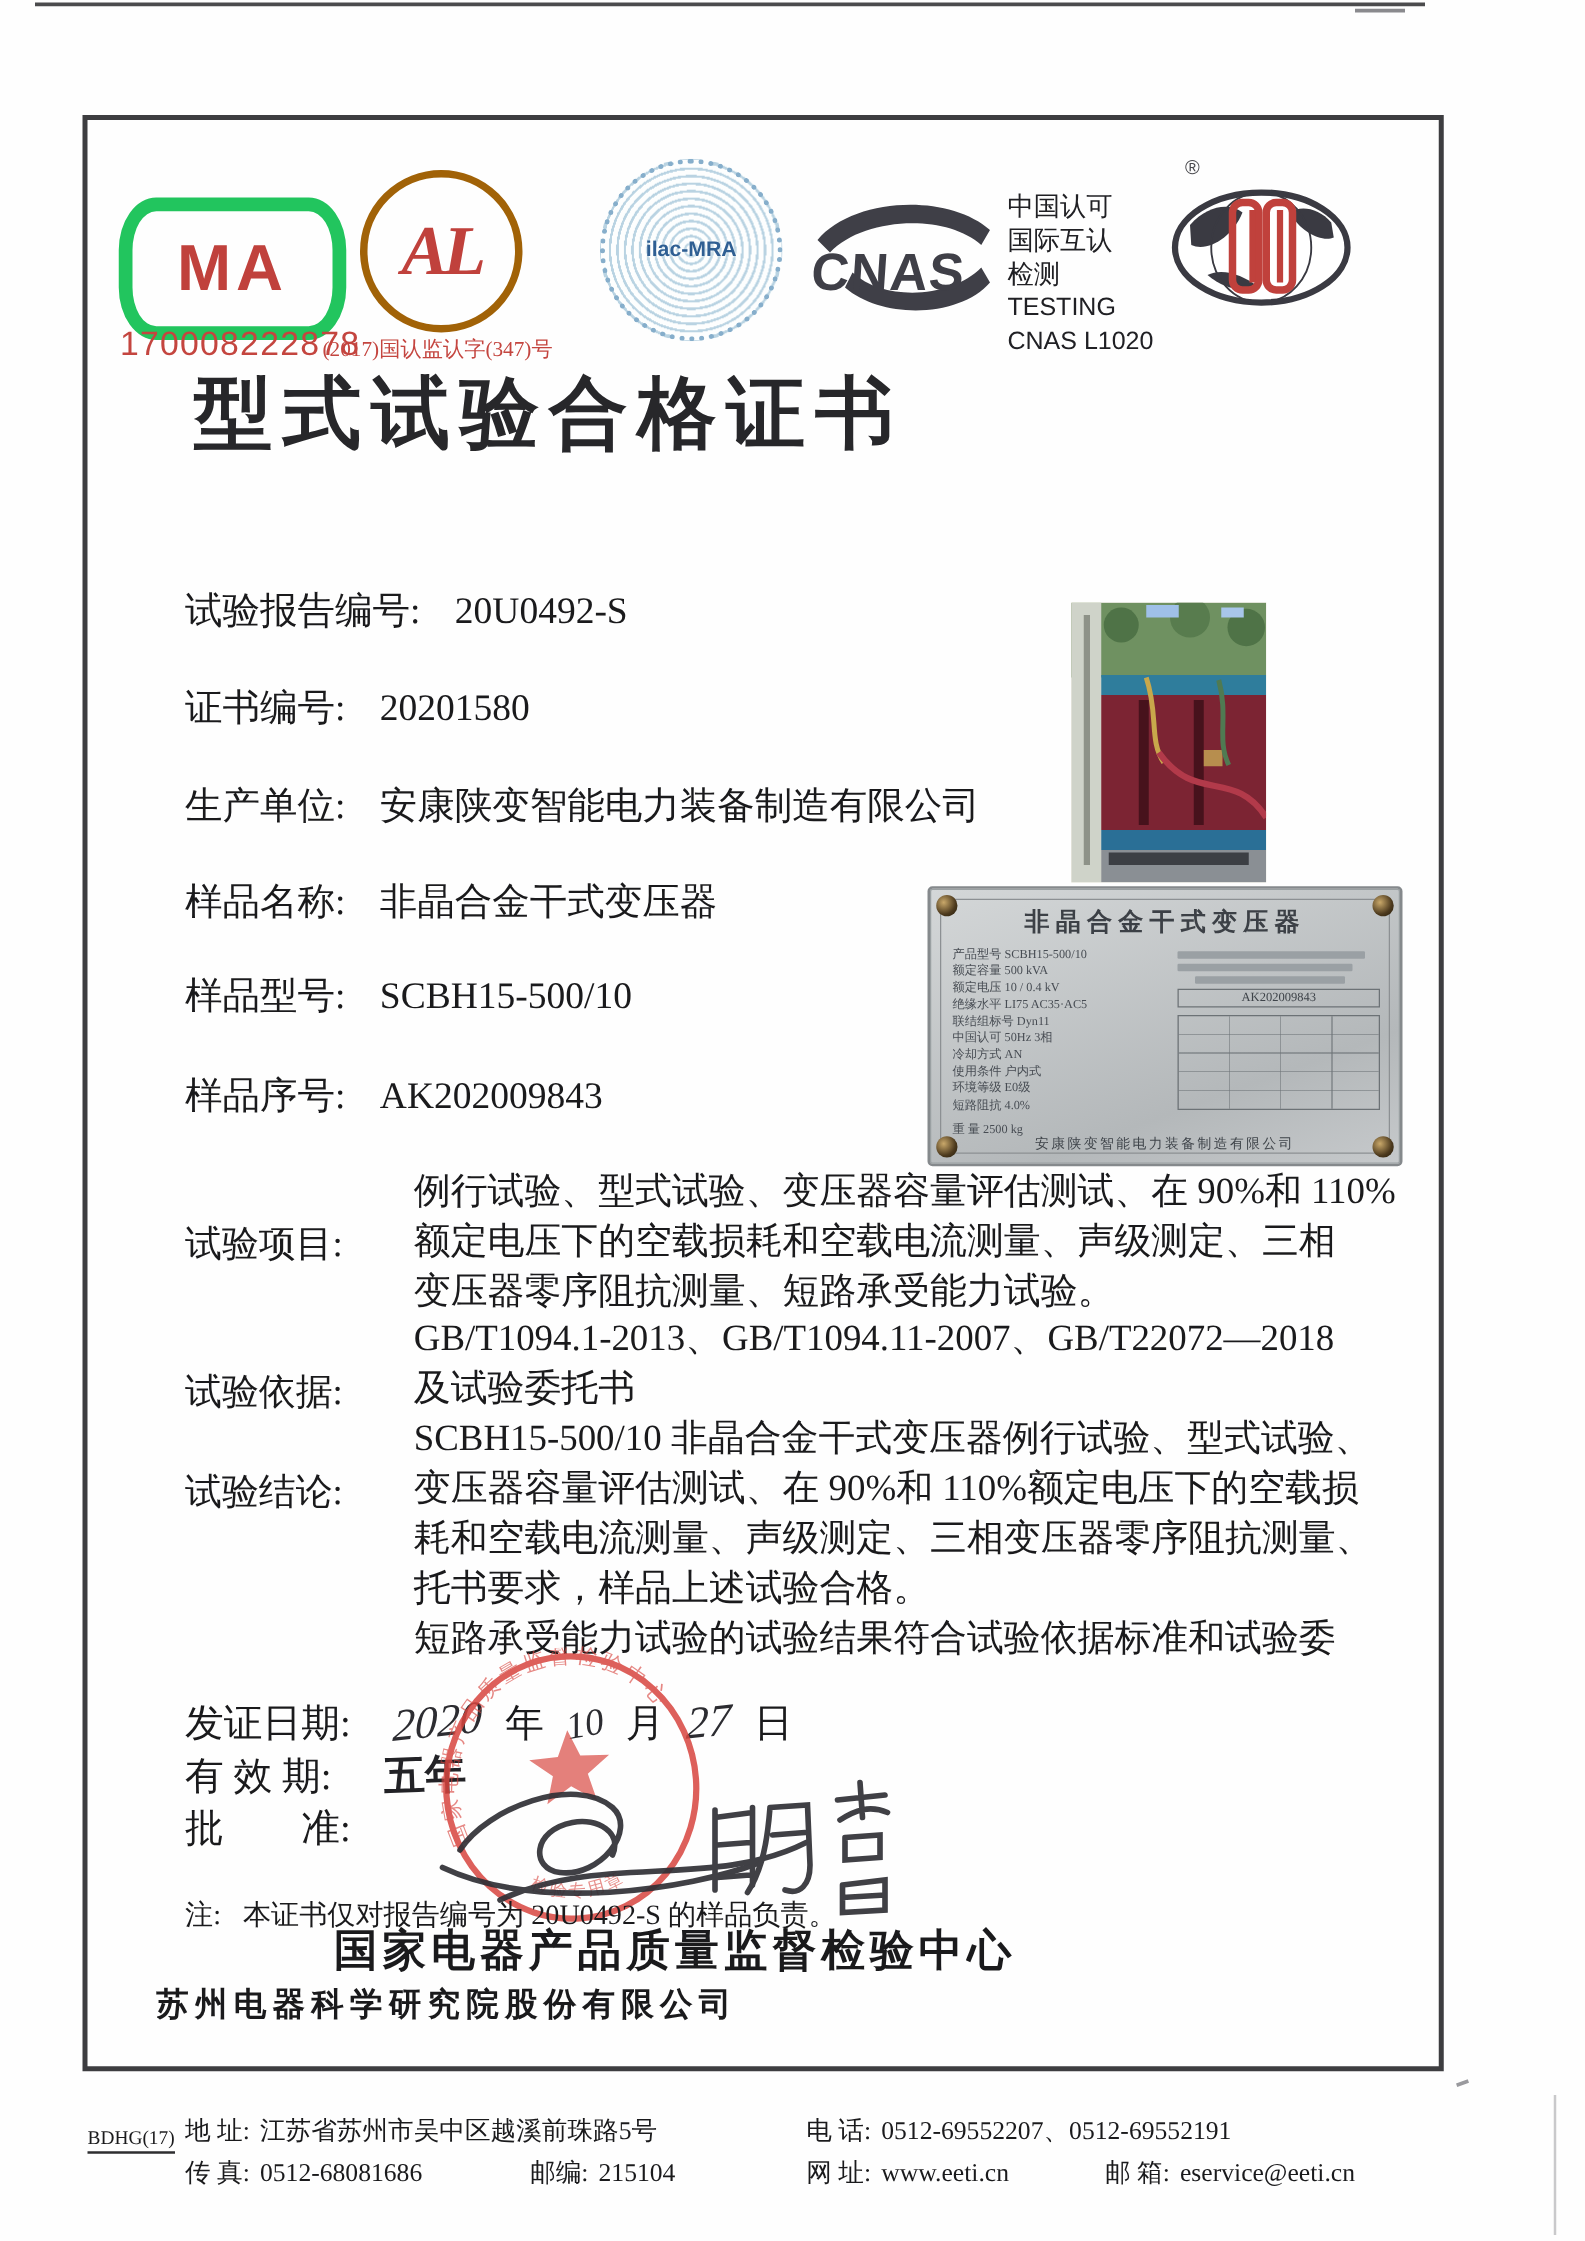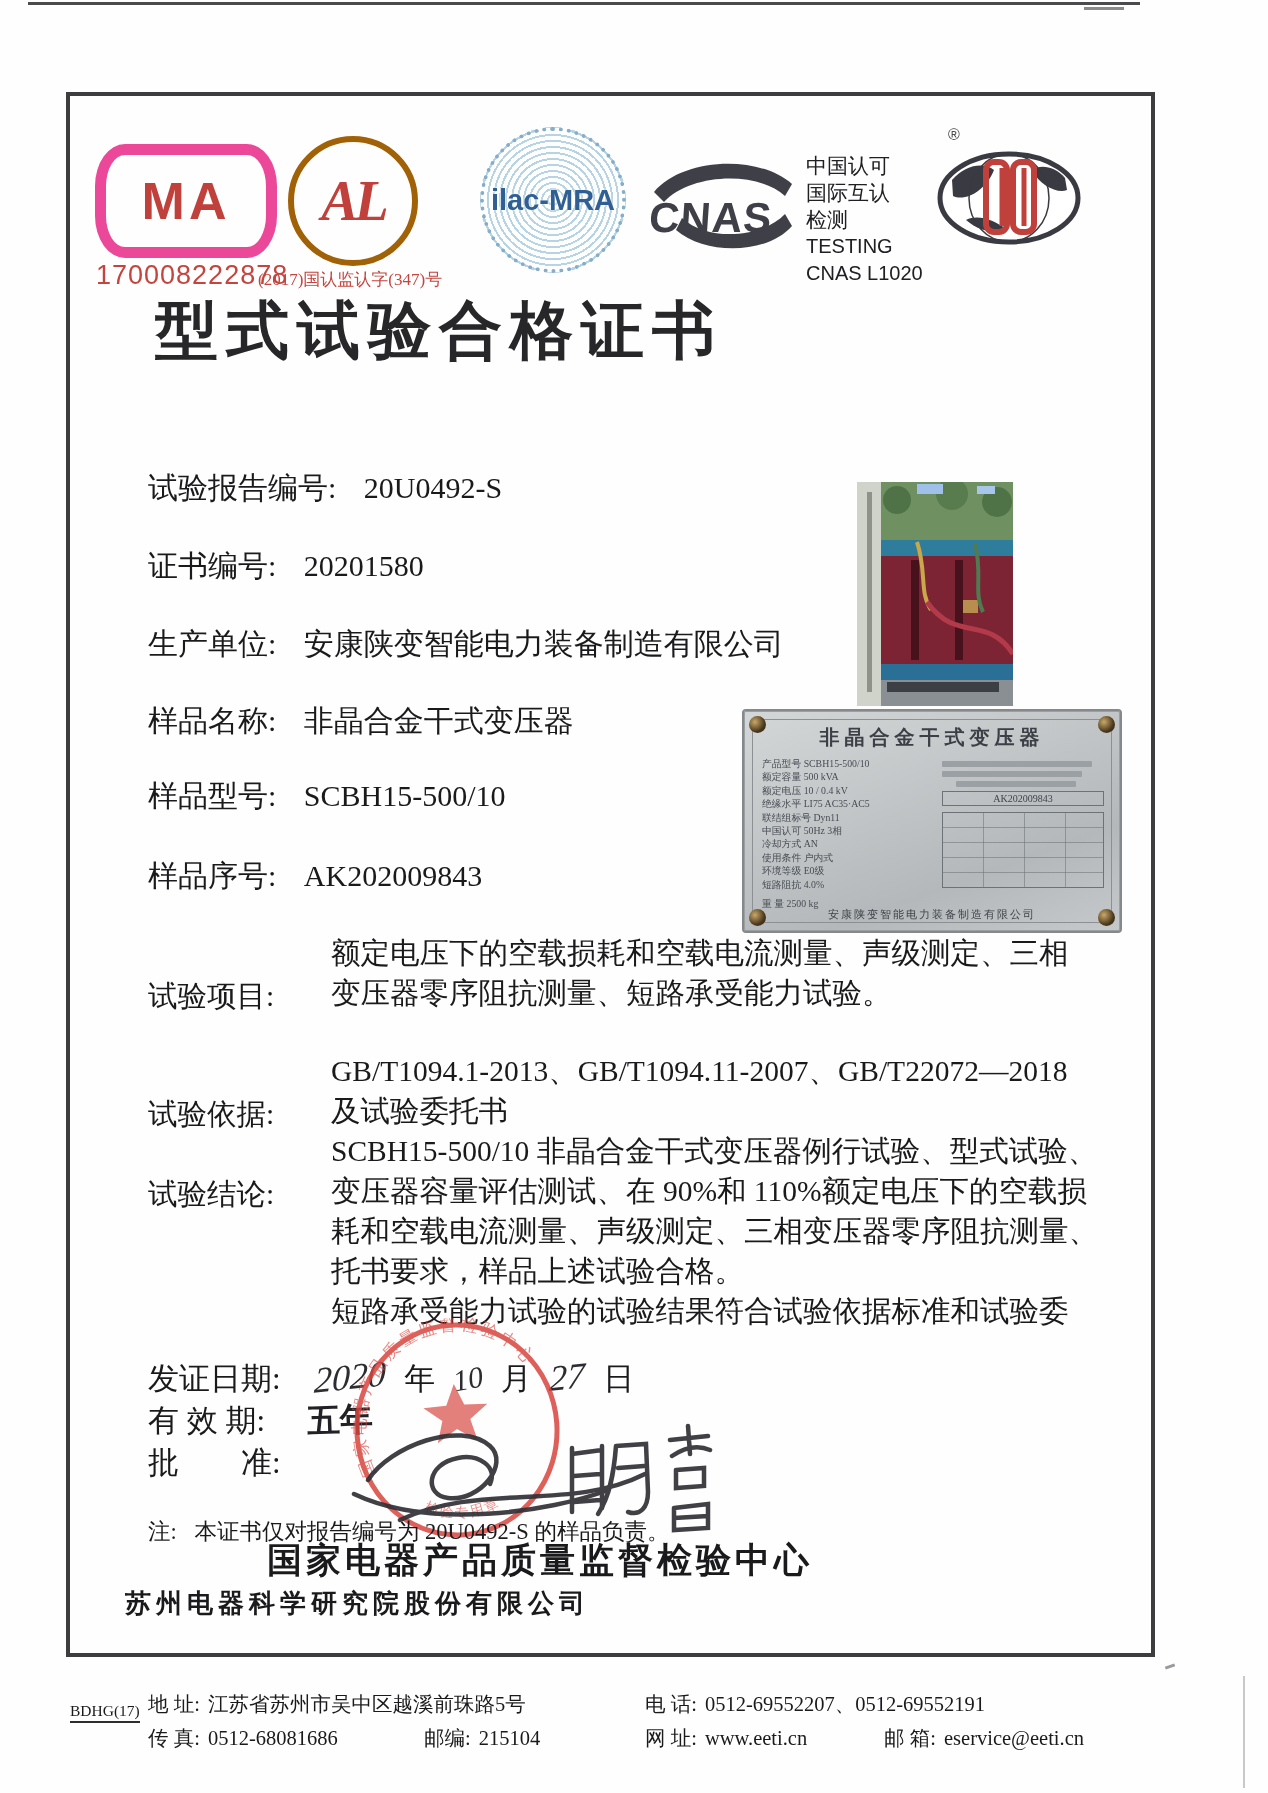--- a/index.html
+++ b/index.html
@@ -4,34 +4,34 @@
 <style>
   html,body{margin:0;padding:0;background:#ffffff;}
   .page{position:relative;width:1268px;height:1793px;background:#fefefe;
         font-family:"Liberation Serif",serif;color:#1a1a1c;overflow:hidden;}
   .abs{position:absolute;}
   .topline{left:28px;top:2px;width:1112px;height:3px;background:#4b4b4d;}
   .corner-tick{left:1084px;top:7px;width:40px;height:3px;background:#8a8a8e;}
   .frame{left:66px;top:92px;width:1081px;height:1557px;border:4px solid #3d3d40;}
 
   
-  .cma{left:95px;top:144px;width:160px;height:92px;border:11px solid #ec4899;
+  .cma{left:95px;top:158px;width:160px;height:92px;border:11px solid #22c55e;
        border-radius:30px/42px;display:flex;align-items:center;justify-content:center;}
   .cma-text{font-family:"Liberation Sans",sans-serif;font-weight:bold;font-size:52px;
             color:#c0413c;letter-spacing:4px;}
   .cma-number{left:96px;top:260px;font-family:"Liberation Sans",sans-serif;font-size:27px;
               color:#c4453f;letter-spacing:1px;}
   .al{left:288px;top:136px;width:118px;height:118px;border:6px solid #a16207;border-radius:50%;
       display:flex;align-items:center;justify-content:center;}
   .al-text{font-weight:bold;font-style:italic;font-size:56px;color:#c0413c;letter-spacing:-4px;}
   .al-note{left:258px;top:268px;font-size:17px;color:#c4453f;}
   .ilac{left:480px;top:127px;width:138px;height:138px;border-radius:50%;
         background:repeating-radial-gradient(circle at 50% 50%, #fdfefe 0 4px, #b9d3e2 4px 6px);
         border:4px dotted #86aecb;display:flex;align-items:center;justify-content:center;}
-  .ilac-text{font-family:"Liberation Sans",sans-serif;font-weight:bold;font-size:29px;
+  .ilac-text{font-family:"Liberation Sans",sans-serif;font-weight:bold;font-size:17px;
              color:#2f5f93;text-shadow:0 0 3px rgba(255,255,255,.9);}
   .cnas-svg{left:646px;top:150px;}
   .accr{left:806px;top:152px;line-height:27px;font-size:21px;
         font-family:"Liberation Sans",sans-serif;color:#202024;}
   .accr .lat{font-size:20px;}
   .globe-svg{left:936px;top:150px;}
   .reg{left:948px;top:126px;font-size:16px;color:#4a4a4e;font-family:"Liberation Sans",sans-serif;}
 
   
   .title{left:155px;top:288px;width:800px;text-align:left;font-size:63px;font-weight:bold;
@@ -171,20 +171,21 @@
     <span class="val">SCBH15-500/10</span>
   </div>
   <div class="abs frow r6">
     <span class="lab">样品序号:</span>
     <span class="val">AK202009843</span>
   </div>
 
   <div class="abs block b-items">
     <span class="lab">试验项目:</span>
     <div class="lines">
+      <div>例行试验、型式试验、变压器容量评估测试、在 90%和 110%</div>
       <div>额定电压下的空载损耗和空载电流测量、声级测定、三相</div>
       <div>变压器零序阻抗测量、短路承受能力试验。</div>
     </div>
   </div>
   <div class="abs block b-basis">
     <span class="lab">试验依据:</span>
     <div class="lines">
       <div>GB/T1094.1-2013、GB/T1094.11-2007、GB/T22072—2018</div>
       <div>及试验委托书</div>
     </div>

